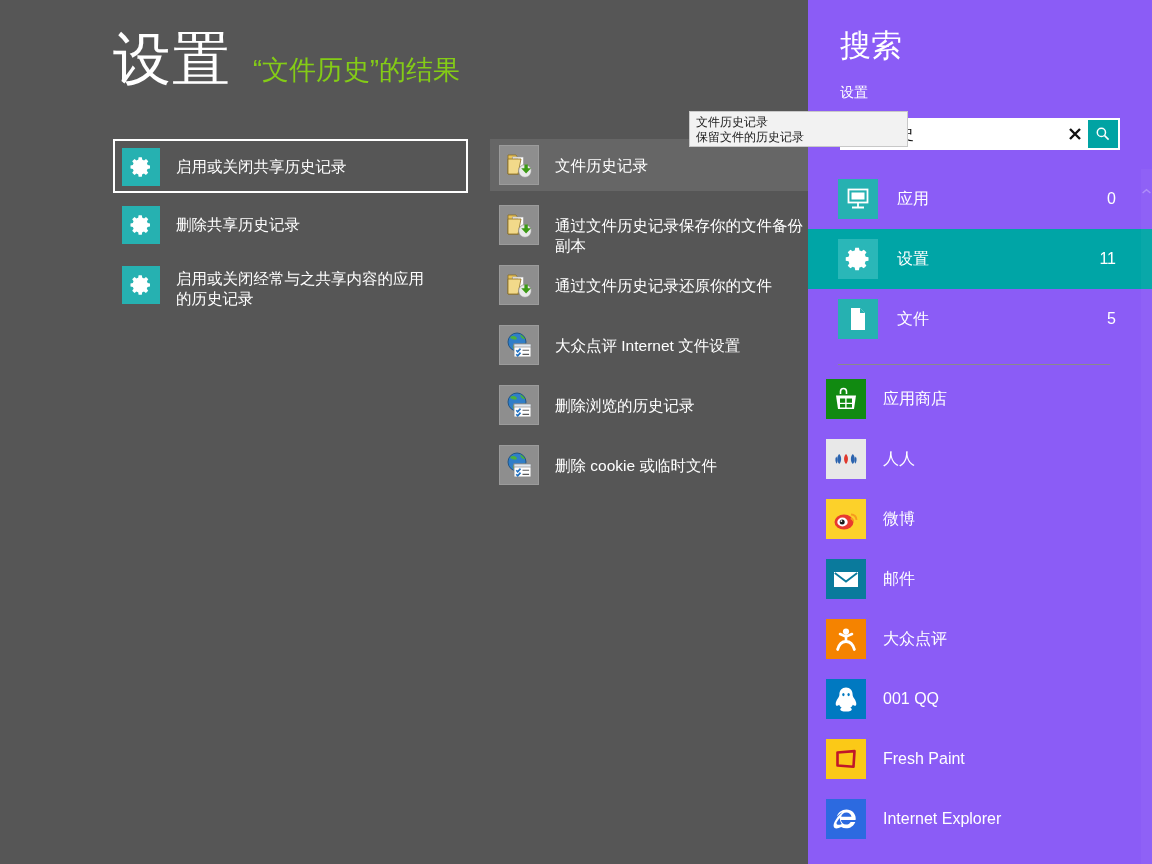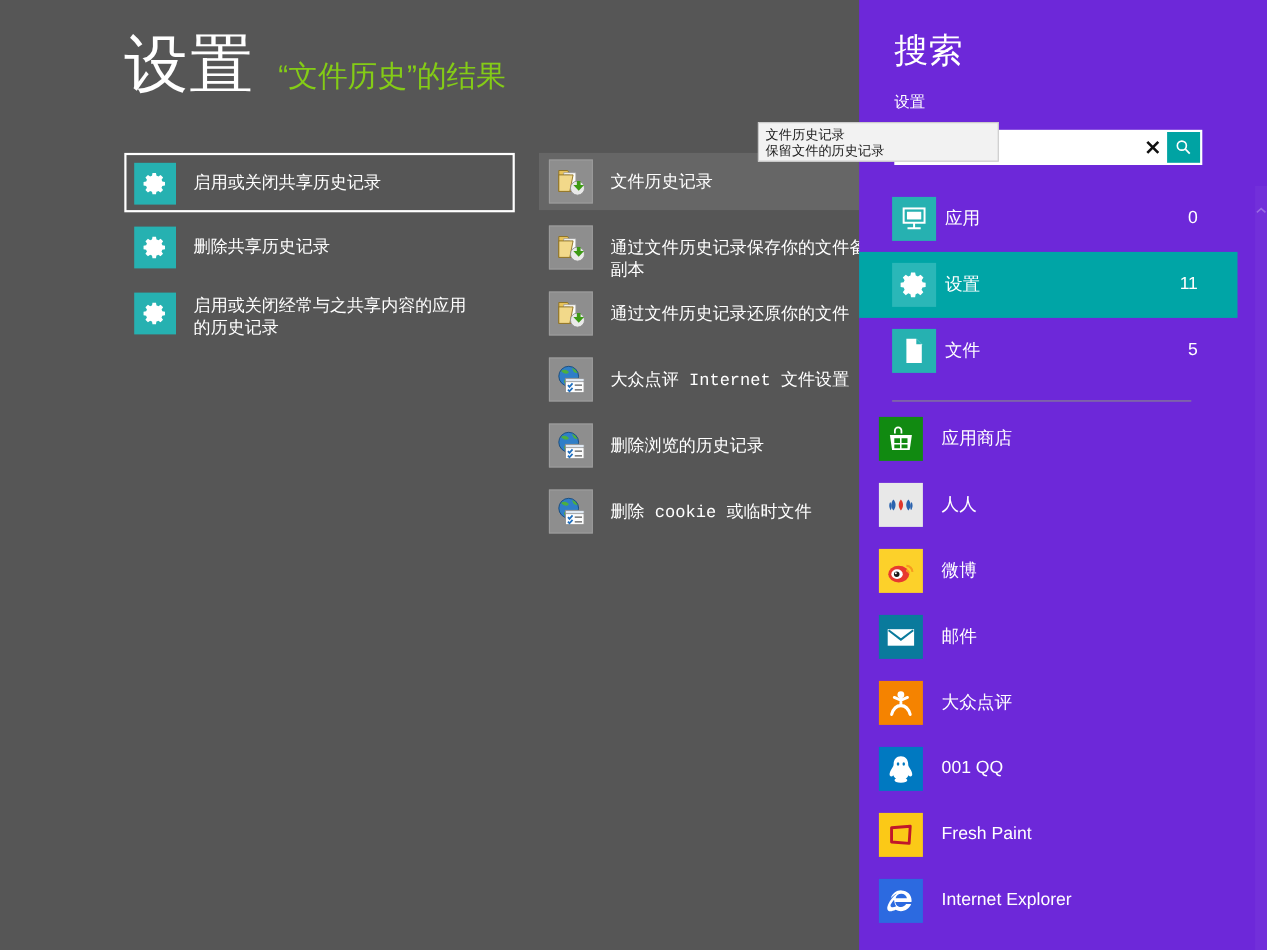--- a/index.html
+++ b/index.html
@@ -72,21 +72,20 @@
     display: flex; align-items: center; justify-content: center;
     position: relative;
   }
 
   .result-label {
     color: #ffffff;
     font-size: 15.5px;
     line-height: 20px;
     margin: 16px 0 0 16px;
     max-width: 255px;
-    font-family: Liberation Mono, monospace;
   }
   .col-mid .result-label { max-width: 275px; margin-top: 17px; }
   .result-item.tall .result-label { margin-top: 10px; }
 
   
   .tooltip {
     position: absolute; left: 689px; top: 111px;
     width: 219px; height: 36px;
     background: #f2f2f2;
     border: 1px solid #c8c8c8;
@@ -94,22 +93,22 @@
     z-index: 30;
     overflow: hidden;
   }
   .tooltip-line {
     font-size: 12px; color: #1a1a1a; line-height: 15px; white-space: nowrap;
   }
 
   
   .search-pane {
     position: absolute; right: 0; top: 0;
-    width: 371px; height: 864px;
-    background: #6d28d9;
+    width: 344px; height: 864px;
+    background: #8b5cf6;
   }
   .search-title {
     position: absolute; left: 32px; top: 30px;
     font-size: 31px; font-weight: 300; color: #ffffff; line-height: 1;
   }
   .search-scope {
     position: absolute; left: 32px; top: 84px;
     font-size: 14px; color: #ffffff;
   }
   .search-box {
@@ -148,21 +147,21 @@
     padding-left: 30px;
   }
   .cat-row.selected { background: #00a5a6; }
   .cat-tile {
     width: 40px; height: 40px; flex: 0 0 40px;
     background: #26b1b1;
     display: flex; align-items: center; justify-content: center;
   }
   .cat-row.selected .cat-tile { background: #2ab7b8; }
   .cat-name {
-    color: #ffffff; font-size: 16px; margin-left: 8px; flex: 1 1 auto;
+    color: #ffffff; font-size: 16px; margin-left: 19px; flex: 1 1 auto;
   }
   .cat-count {
     color: #ffffff; font-size: 16px; margin-right: 36px;
   }
 
   .divider {
     position: absolute; left: 30px; top: 364px;
     width: 272px; height: 1px; background: #8a8a8a;
   }
 

